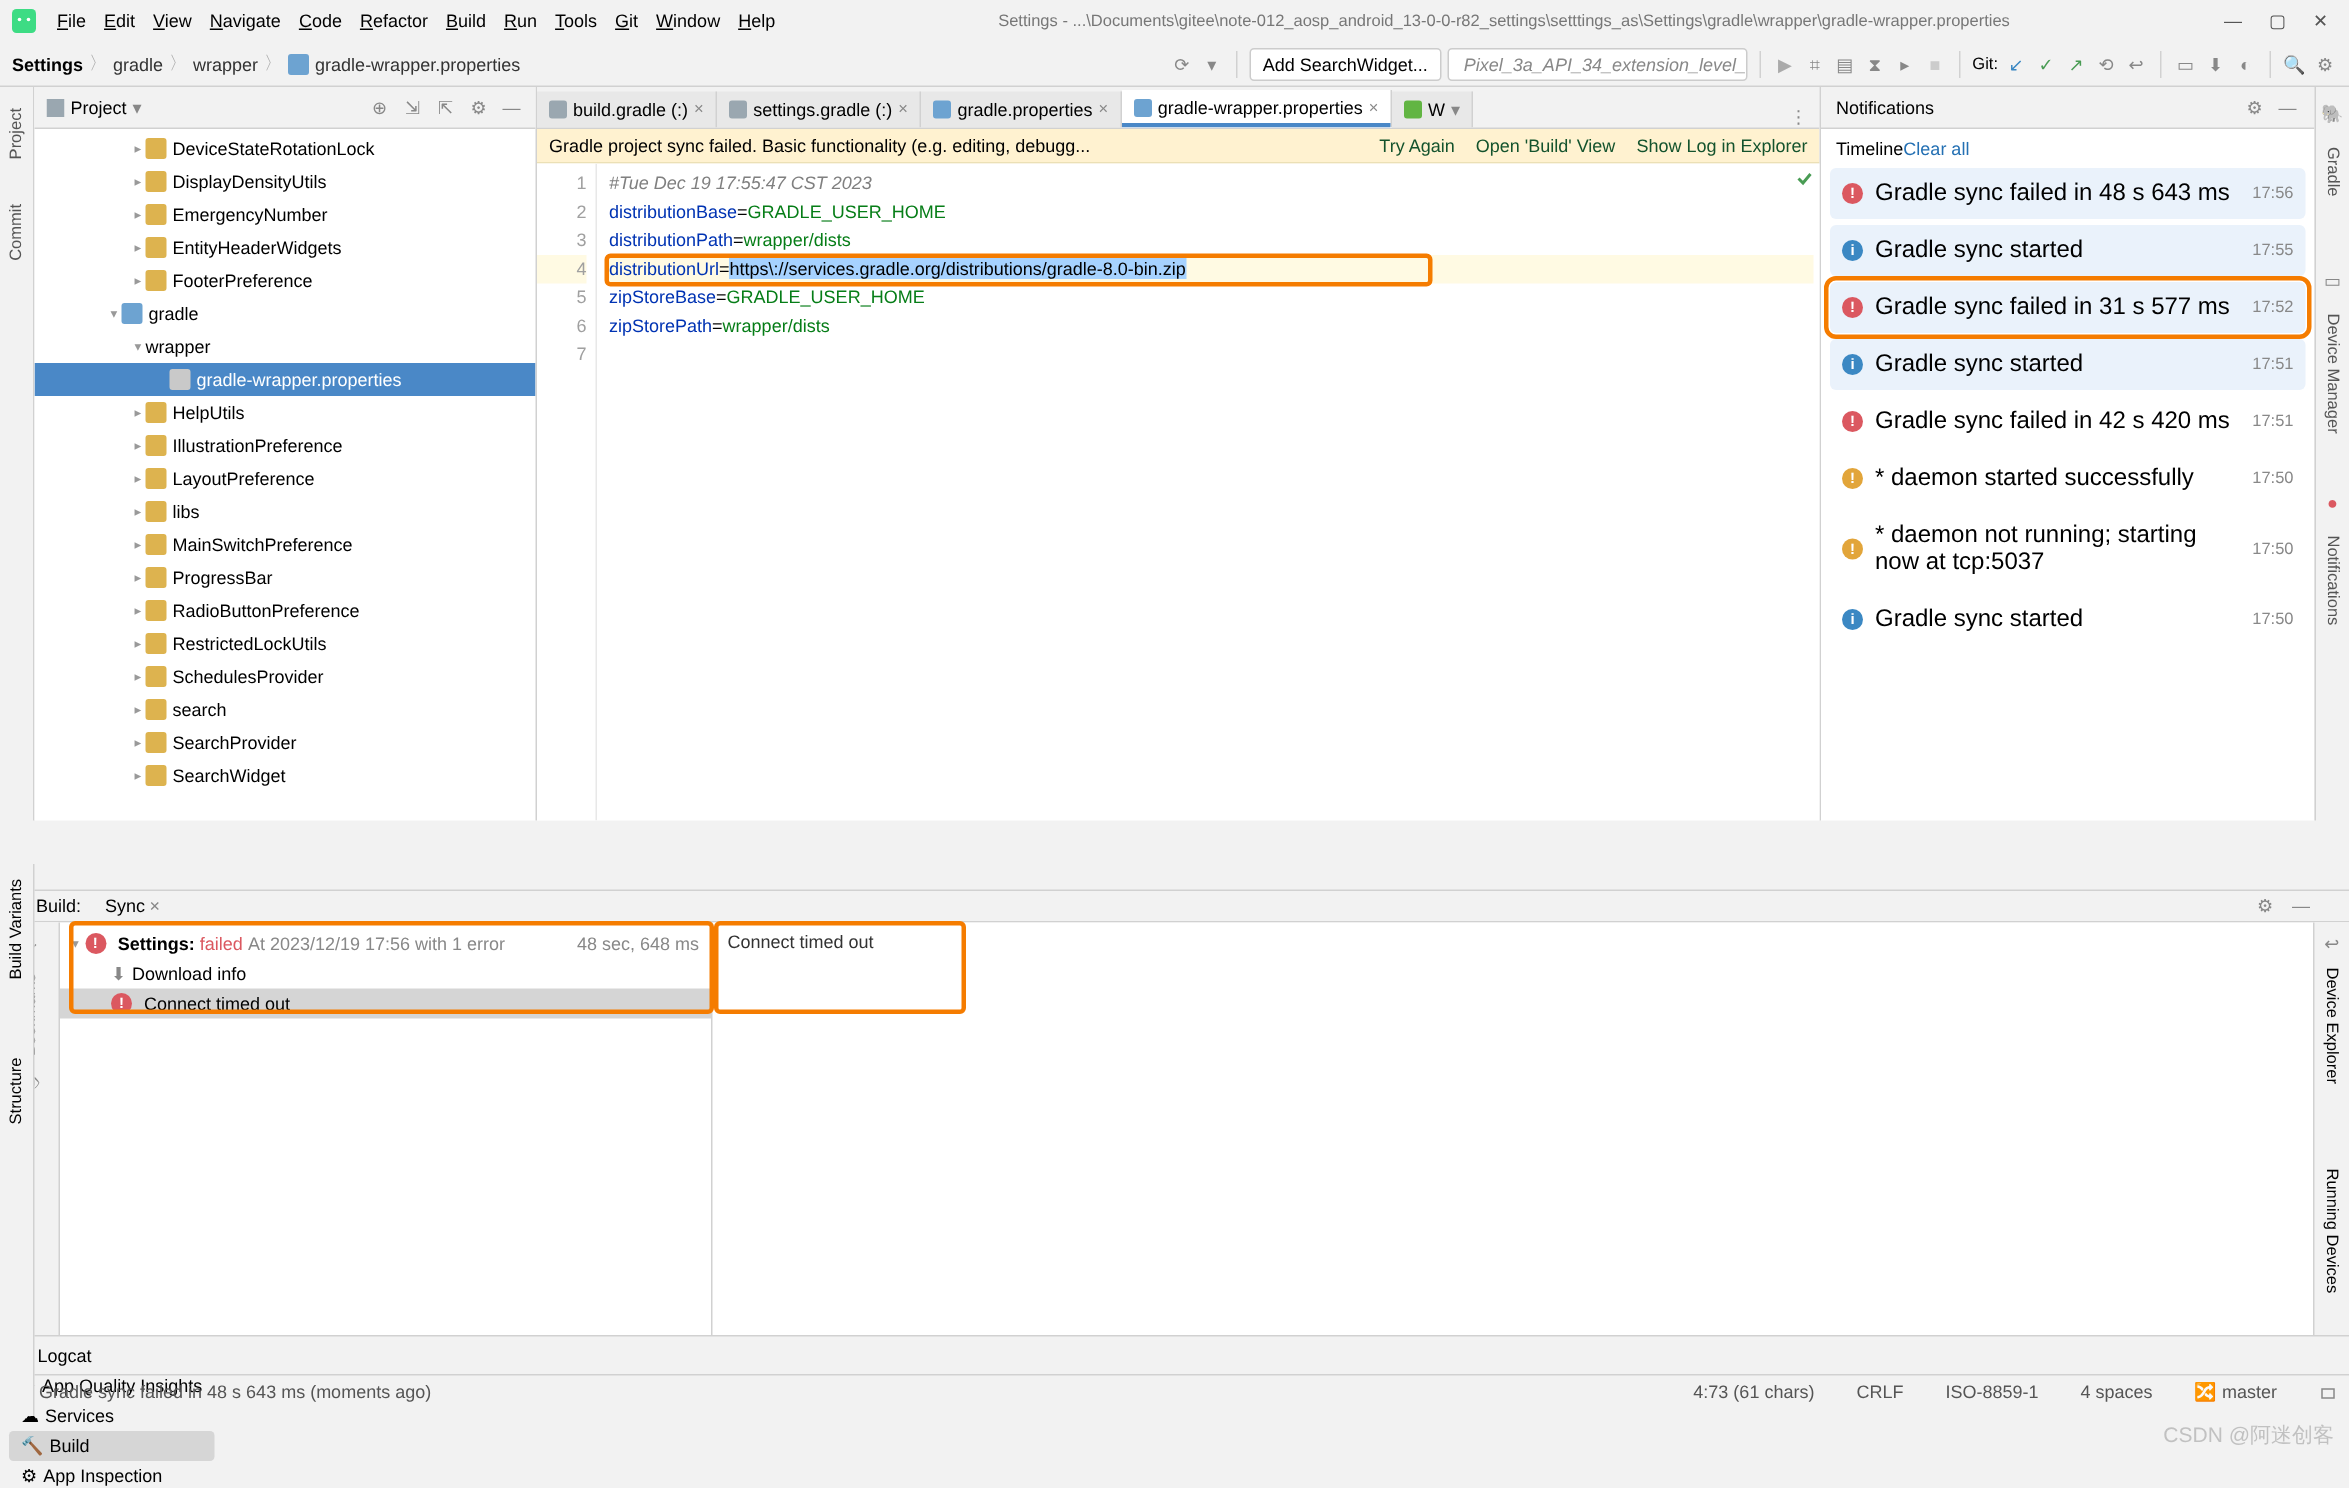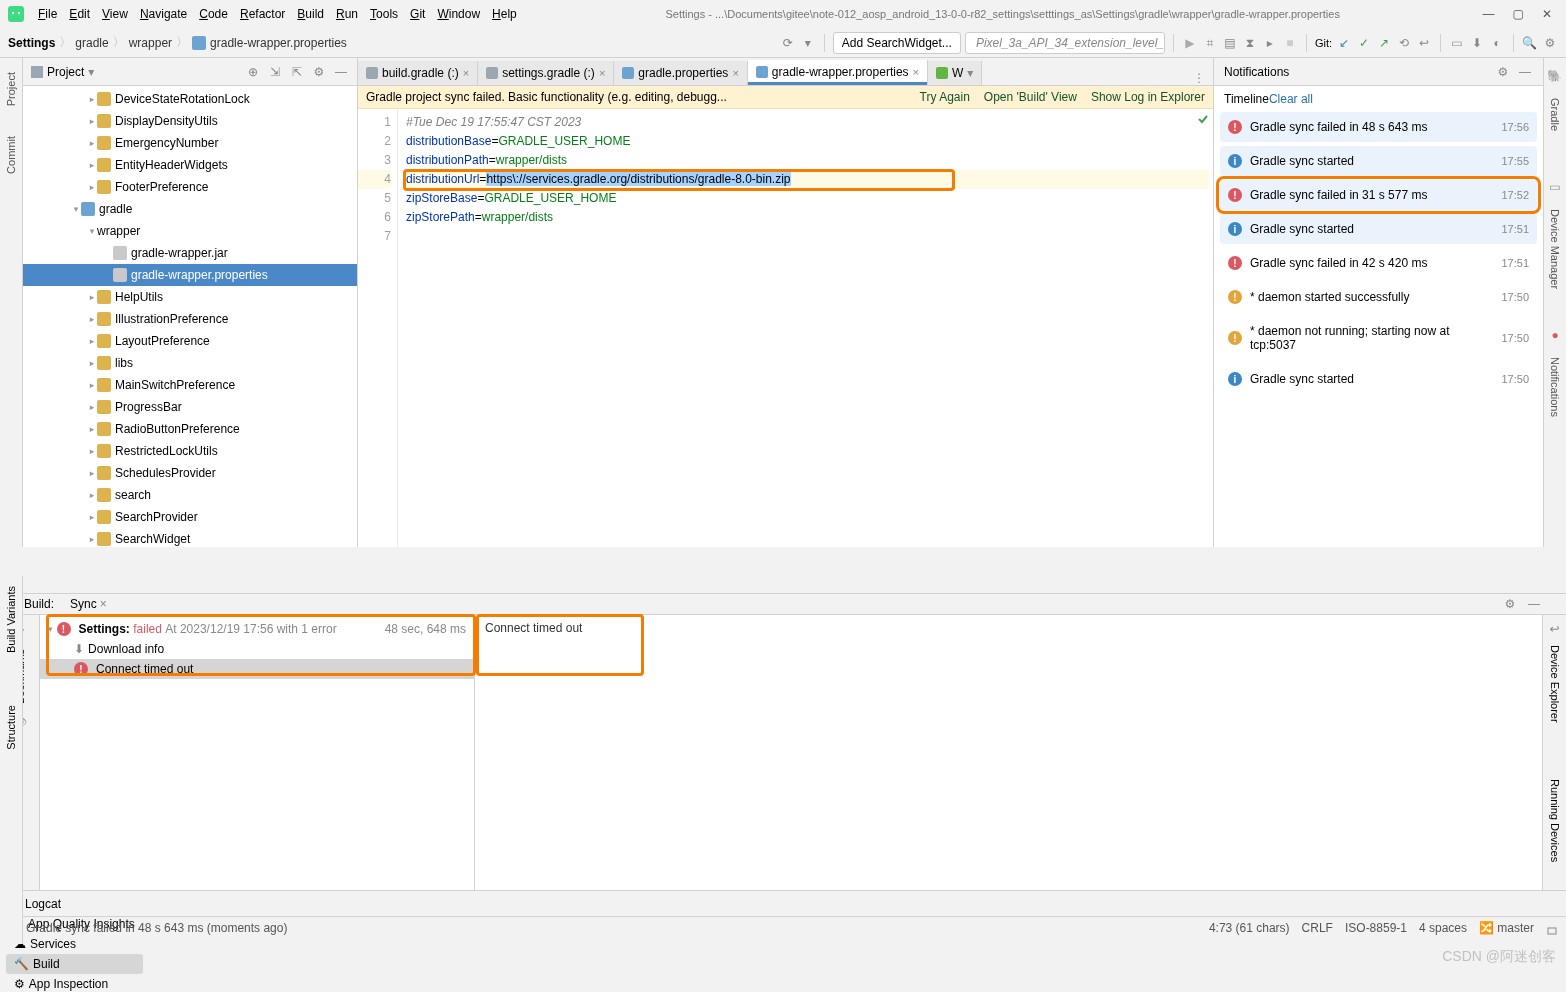--- a/index.html
+++ b/index.html
@@ -63,40 +63,40 @@
 .notif-hdr .tools { margin-left:auto; display:flex; gap:6px; }
 .notif-sub { display:flex; justify-content:flex-start; padding:6px 10px; font-size:11px; }
 .notif-sub a { color:#2470b3; cursor:pointer; }
 .notif-list { flex:1; overflow-y:auto; padding:0 6px; }
 .notif-item { display:flex; align-items:center; padding:8px 8px; border-radius:4px; margin-bottom:4px; }
 .notif-item.blue { background:#eaf2fb; }
 .nicon { width:14px;height:14px;border-radius:50%;margin-right:8px;flex-shrink:0;display:flex;align-items:center;justify-content:center;color:#fff;font-size:10px;font-weight:bold; }
 .nicon.err { background:#db5860; }
 .nicon.info { background:#3b88c3; }
 .nicon.warn { background:#e2a53a; }
-.notif-item .msg { flex:1; font-size:12px; }
+.notif-item .msg { flex:1; font-size:16px; }
 .notif-item .time { color:#888; font-size:11px; margin-left:6px; }
 .right-gutter { width:23px; background:#f2f2f2; border-left:1px solid #d1d1d1; display:flex; flex-direction:column; align-items:center; gap:14px; padding-top:10px; }
 .right-gutter .tab { writing-mode:vertical-rl; color:#555; font-size:11px; cursor:pointer; }
 .build-hdr { height:22px; display:flex; align-items:center; padding:0 24px; background:#f2f2f2; font-size:11px; border-top:1px solid #d1d1d1; border-bottom:1px solid #d1d1d1; position:relative;margin-top:46px; }
 .build-hdr .synctab { margin-left:10px; padding:2px 6px; }
 .build-hdr .synctab .cls { color:#888; margin-left:3px; }
 .build-hdr .tools { margin-left:auto; display:flex; gap:8px; color:#888; }
 .build-body { height:275px; display:flex; background:#fff; position:relative; }
 .build-left-gutter { width:40px; background:#f2f2f2; border-right:1px solid #d1d1d1; display:flex; flex-direction:column; align-items:center; gap:10px; padding-top:8px; }
 .build-tree { width:435px; border-right:1px solid #d1d1d1; padding:4px 0; font-size:12px; }
 .build-tree .row { display:flex; align-items:center; padding:2px 8px; height:20px; }
 .build-tree .row.selrow { background:#d5d5d5; }
 .build-out { flex:1; padding:6px 10px; font-family:"Consolas",monospace; font-size:12px; color:#333; }
 .build-right-gutter { width:24px; background:#f2f2f2; border-left:1px solid #d1d1d1; display:flex; flex-direction:column; align-items:center; gap:8px; padding-top:6px; }
 .bottom-tools { height:26px; display:flex; align-items:center; padding:0 6px; background:#f2f2f2; border-top:1px solid #d1d1d1; gap:2px; }
 .btool { display:flex; align-items:center; gap:4px; padding:3px 8px; cursor:pointer; font-size:11px; border-radius:3px; }
 .btool.active { background:#d6d6d6; }
 .statusbar { height:22px; display:flex; align-items:center; padding:0 8px; background:#f2f2f2; border-top:1px solid #d1d1d1; font-size:11px; color:#555; }
-.statusbar .right { margin-left:auto; display:flex; gap:12px; align-items:flex-end; }
+.statusbar .right { margin-left:auto; display:flex; gap:28px; align-items:flex-start; }
 .wm { position:absolute; right:10px; bottom:26px; color:rgba(120,120,120,.4); font-size:14px; pointer-events:none; }
 </style>
 </head>
 <body>
 
 <div class="menubar">
   <svg class="logo" viewBox="0 0 16 16">
       <rect width="16" height="16" rx="3" fill="#3ddc84"></rect>
       <circle cx="5" cy="7" r="1.2" fill="#fff"></circle>
       <circle cx="11" cy="7" r="1.2" fill="#fff"></circle>
@@ -208,25 +208,20 @@
         </div>
         <div class="tree-row" style="padding-left: 48px;">
           <span class="arrow">▾</span>
           <span class="folder-icon blue"></span>
           <span>gradle</span>
         </div>
         <div class="tree-row" style="padding-left: 64px;">
           <span class="arrow">▾</span>
           <span>wrapper</span>
         </div>
-        <div class="tree-row" style="padding-left: 80px;">
-          <span class="arrow"></span>
-          <span class="file-icon"></span>
-          <span>gradle-wrapper.jar</span>
-        </div>
         <div class="tree-row sel" style="padding-left: 80px;">
           <span class="arrow"></span>
           <span class="file-icon"></span>
           <span>gradle-wrapper.properties</span>
         </div>
         <div class="tree-row" style="padding-left: 64px;">
           <span class="arrow">▸</span>
           <span class="folder-icon"></span>
           <span>HelpUtils</span>
         </div>

